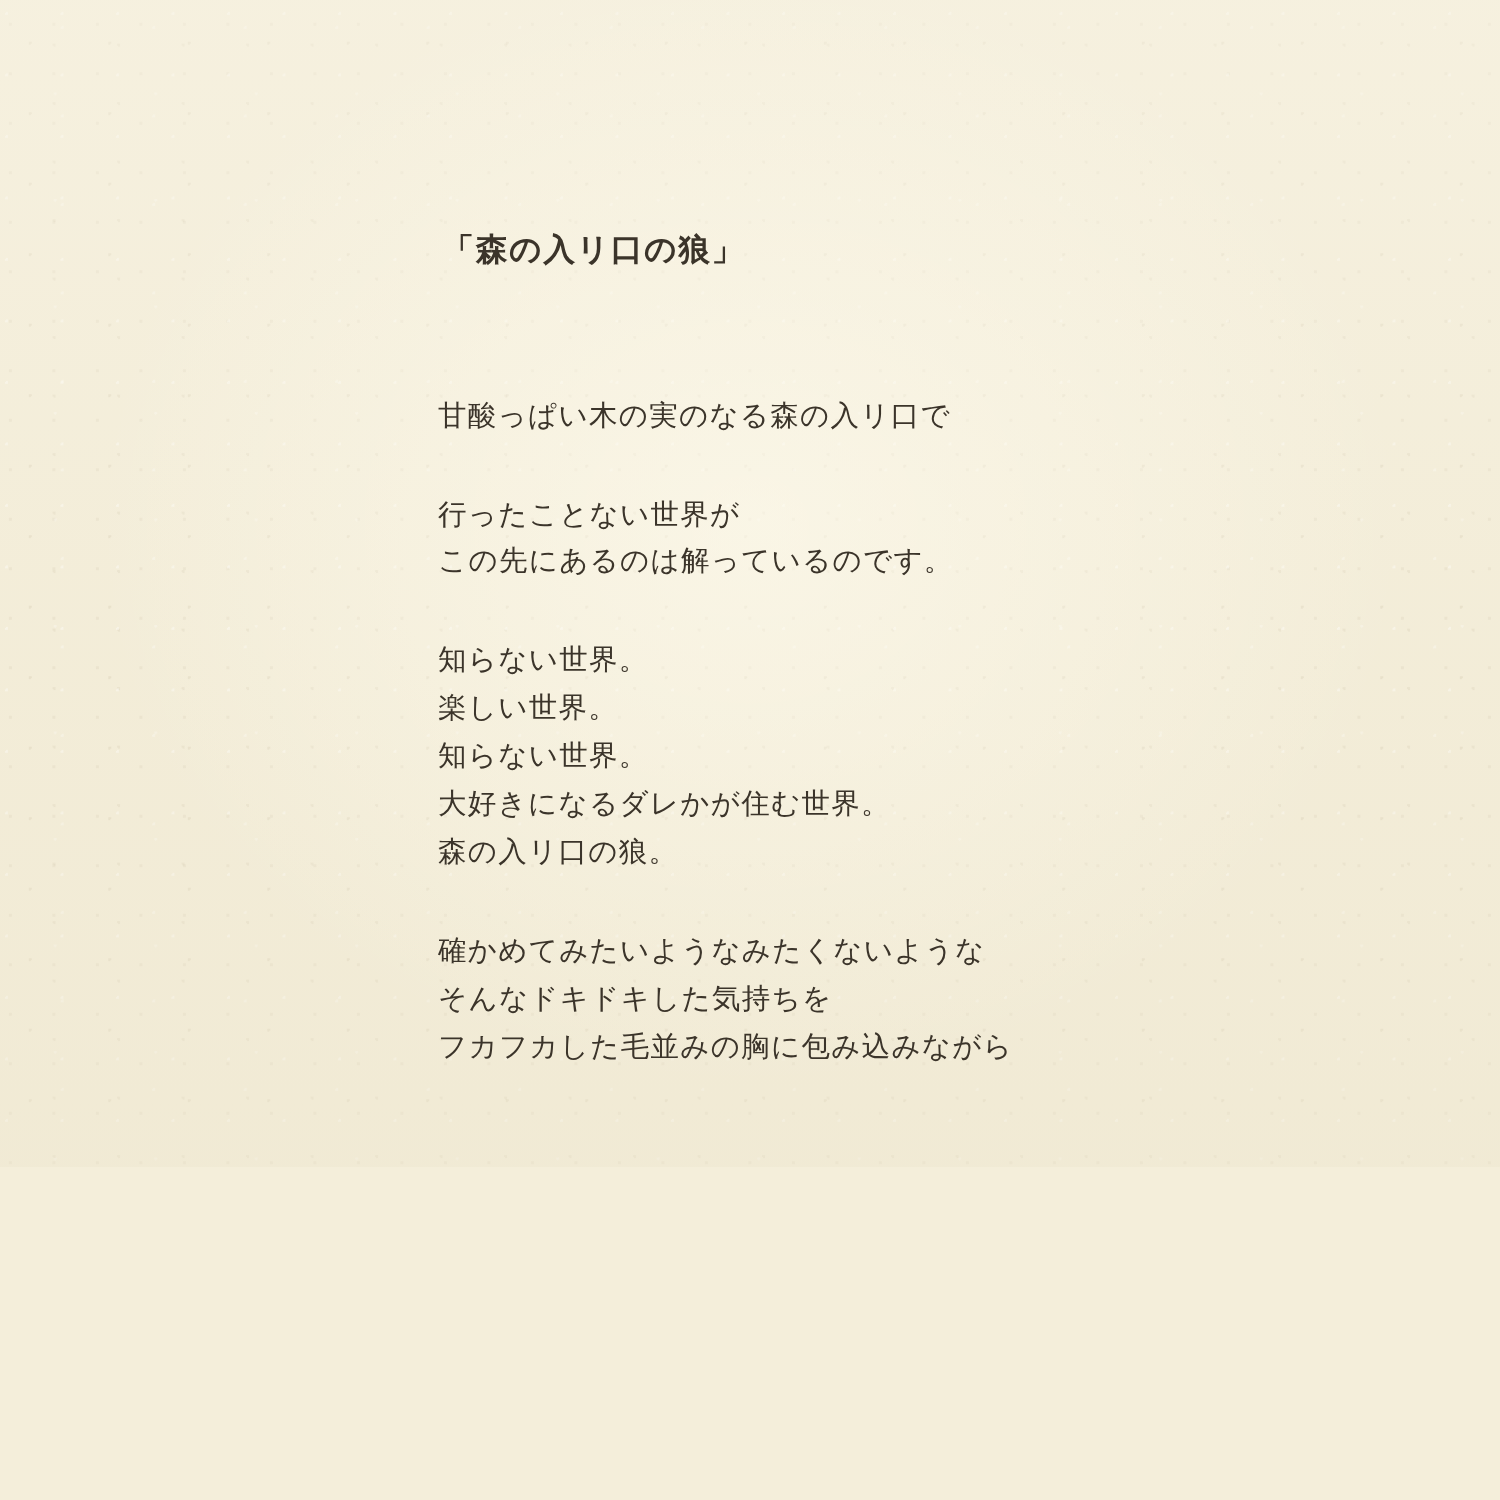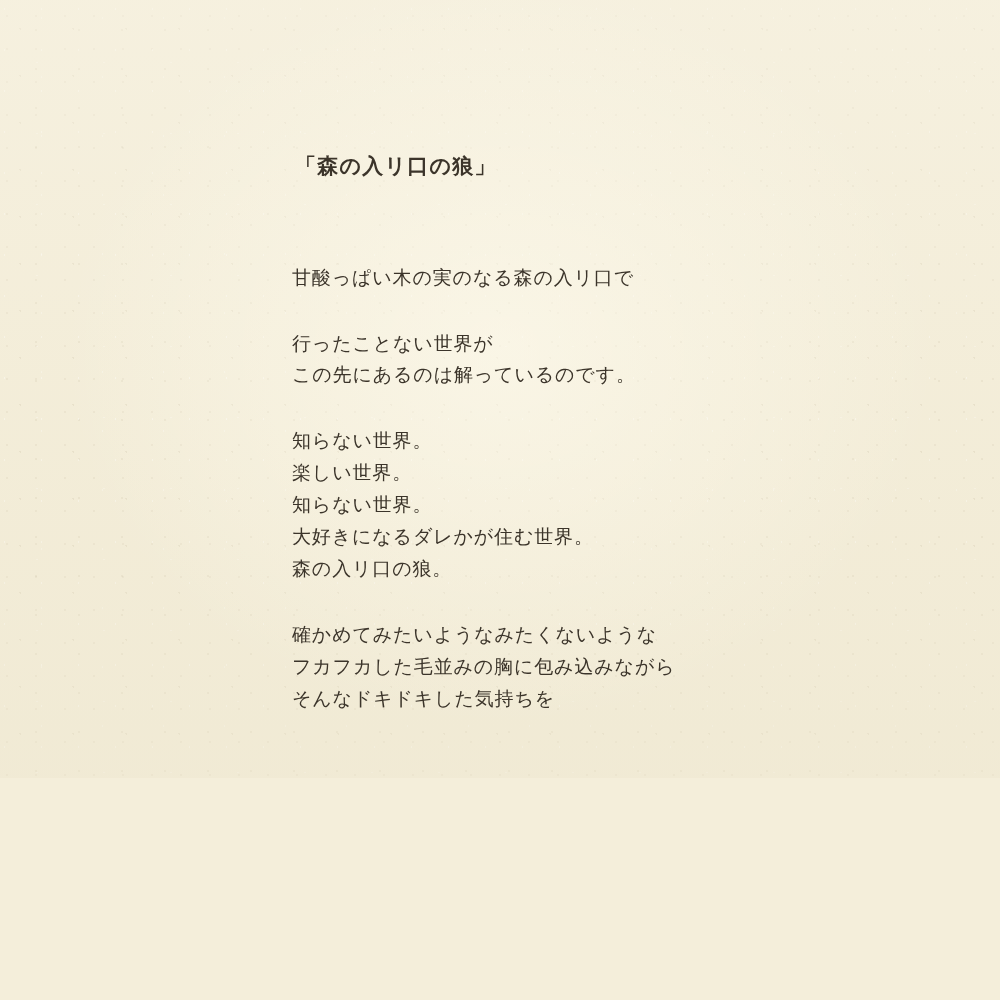--- a/index.html
+++ b/index.html
@@ -98,17 +98,17 @@
     <div class="stanza">
       <div class="line">知らない世界。</div>
       <div class="line">楽しい世界。</div>
       <div class="line">知らない世界。</div>
       <div class="line">大好きになるダレかが住む世界。</div>
       <div class="line">森の入リ口の狼。</div>
     </div>
 
     <div class="stanza">
       <div class="line">確かめてみたいようなみたくないような</div>
+      <div class="line">そんなドキドキした気持ちを</div>
       <div class="line">フカフカした毛並みの胸に包み込みながら</div>
-      <div class="line">そんなドキドキした気持ちを</div>
     </div>
   </article>
 </div>
 
 </body></html>

